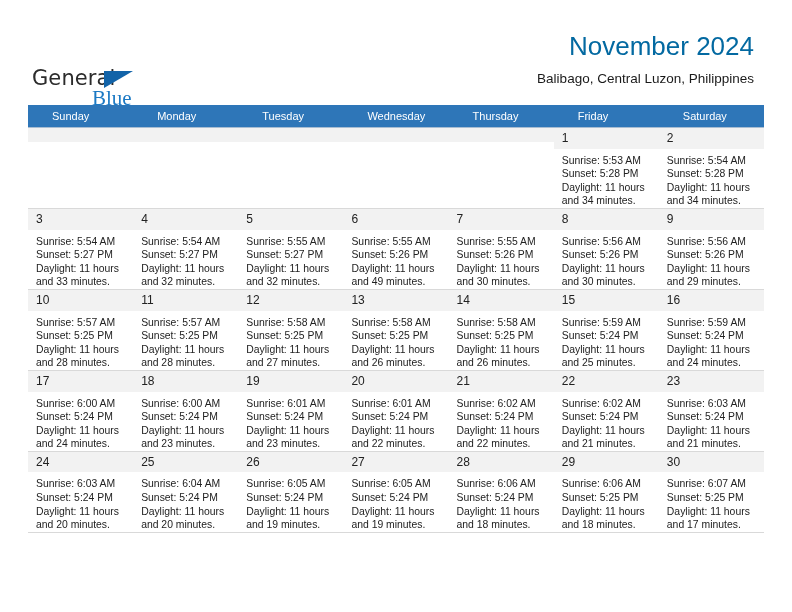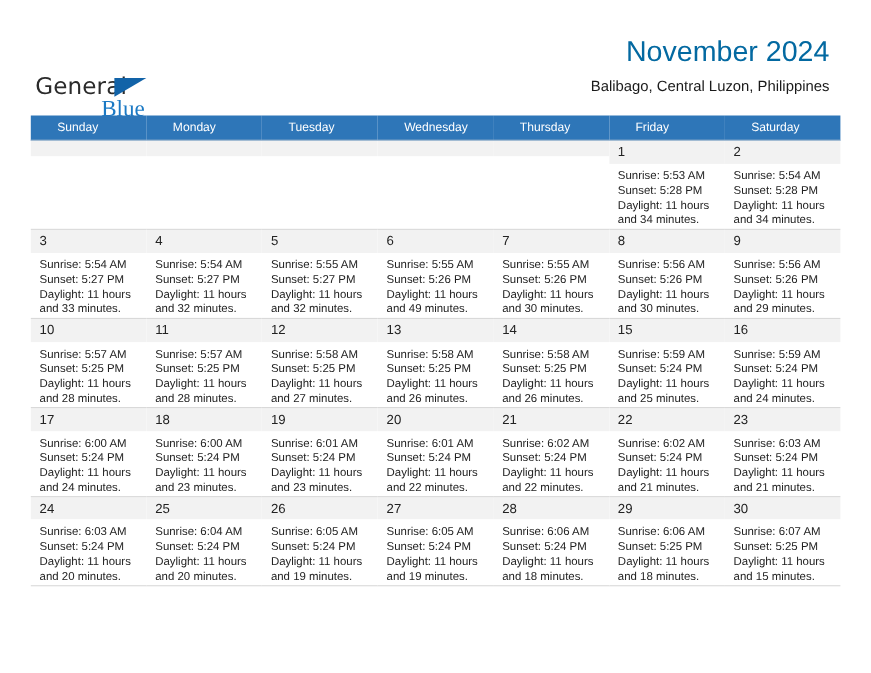--- a/index.html
+++ b/index.html
@@ -457,20 +457,20 @@
               <div>Daylight: 11 hours</div>
               <div>and 18 minutes.</div>
             </div>
           </td>
           <td>
             <div class="daynum">30</div>
             <div class="details">
               <div>Sunrise: 6:07 AM</div>
               <div>Sunset: 5:25 PM</div>
               <div>Daylight: 11 hours</div>
-              <div>and 15 minutes.</div>
+              <div>and 17 minutes.</div>
             </div>
           </td>
         </tr>
       </tbody>
   </table>
 
 </div>
 
 </body></html>

